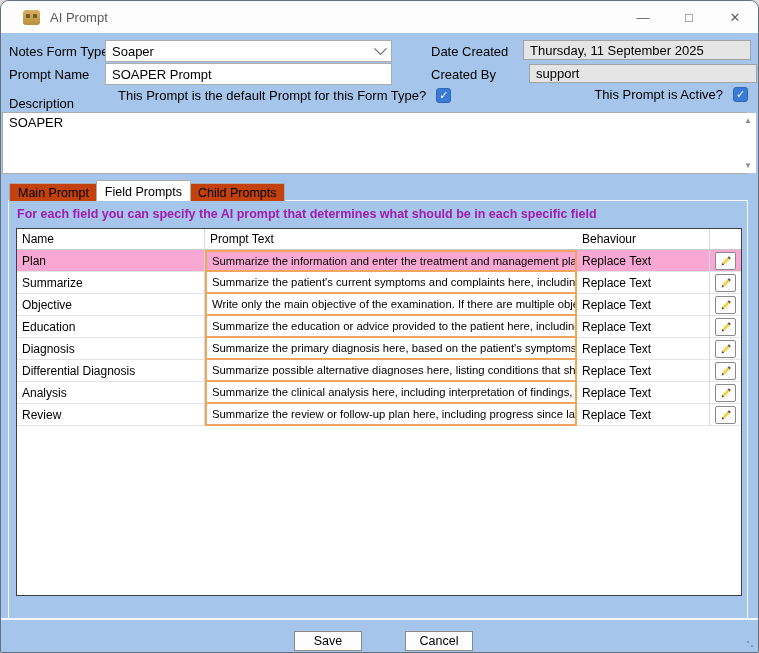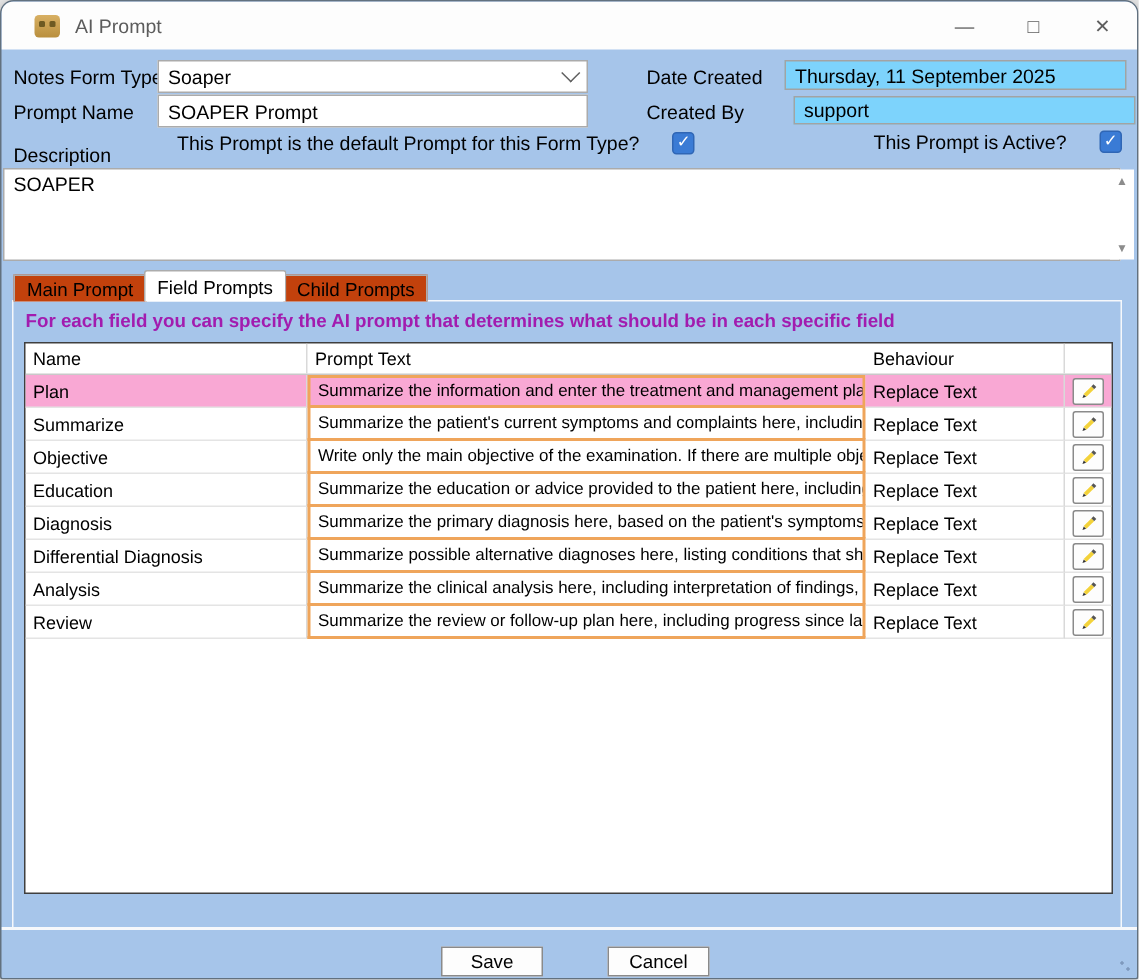--- a/index.html
+++ b/index.html
@@ -14,25 +14,25 @@
   .app-icon:before{ content:""; position:absolute; left:3px; top:4px; width:4px; height:4px; background:#6e5a22; border-radius:1px;}
   .app-icon:after{ content:""; position:absolute; right:3px; top:4px; width:4px; height:4px; background:#6e5a22; border-radius:1px;}
   .title-text{ margin-left:10px; font-size:13px; color:#5c5c5c;text-align:center; }
   .win-controls{ margin-left:auto; display:flex; height:100%; }
   .win-btn{ width:46px; height:100%; display:flex; align-items:center; justify-content:center;
             font-size:13px; color:#5f5f5f; cursor:default; }
   
   .lbl{ position:absolute; font-size:13px; color:#000; }
   .inp{ position:absolute; background:#fff; border:1px solid #ababab; font-size:13px; color:#000;
         padding:0 6px; display:flex; align-items:center; }
-  .inp.readonly{ background:#7dd3fc; border:1px solid #a3a3a3; }
+  .inp.readonly{ background:#e5e5e5; border:1px solid #a3a3a3; }
   .combo{ justify-content:space-between; }
   .chev{ width:9px; height:9px; border-right:1.6px solid #5f5f5f; border-bottom:1.6px solid #5f5f5f;
          transform:rotate(45deg) translate(-2px,-2px); }
-  .chkrow{ position:absolute; display:flex; align-items:flex-start; gap:22px; font-size:13px; color:#000; }
+  .chkrow{ position:absolute; display:flex; align-items:flex-start; gap:10px; font-size:13px; color:#000; }
   .chk{ width:15px; height:15px; background:#3a7bd5; border:1px solid #2f66b5; border-radius:3px;
         color:#fff; font-size:11px; line-height:13px; text-align:center; }
   .descbox{ position:absolute; left:1px; top:111px; width:745px; height:62px; background:#fff;
             border:1px solid #ababab; font-size:13px; padding:2px 6px; color:#000; }
   .desc-scroll{ position:absolute; right:2px; top:112px; width:16px; height:60px; background:#fff;
                 display:flex; flex-direction:column; justify-content:space-between; align-items:center; }
   .scroll-arrow{ font-size:8px; color:#8c8c8c; padding:3px 0; }
   
   .tabs{ position:absolute; left:8px; top:179px; display:flex; align-items:flex-end; height:21px; z-index:3; }
   .tab{ background:#c2410c; border:1px solid #acacac; border-bottom:none; font-size:12.5px;

